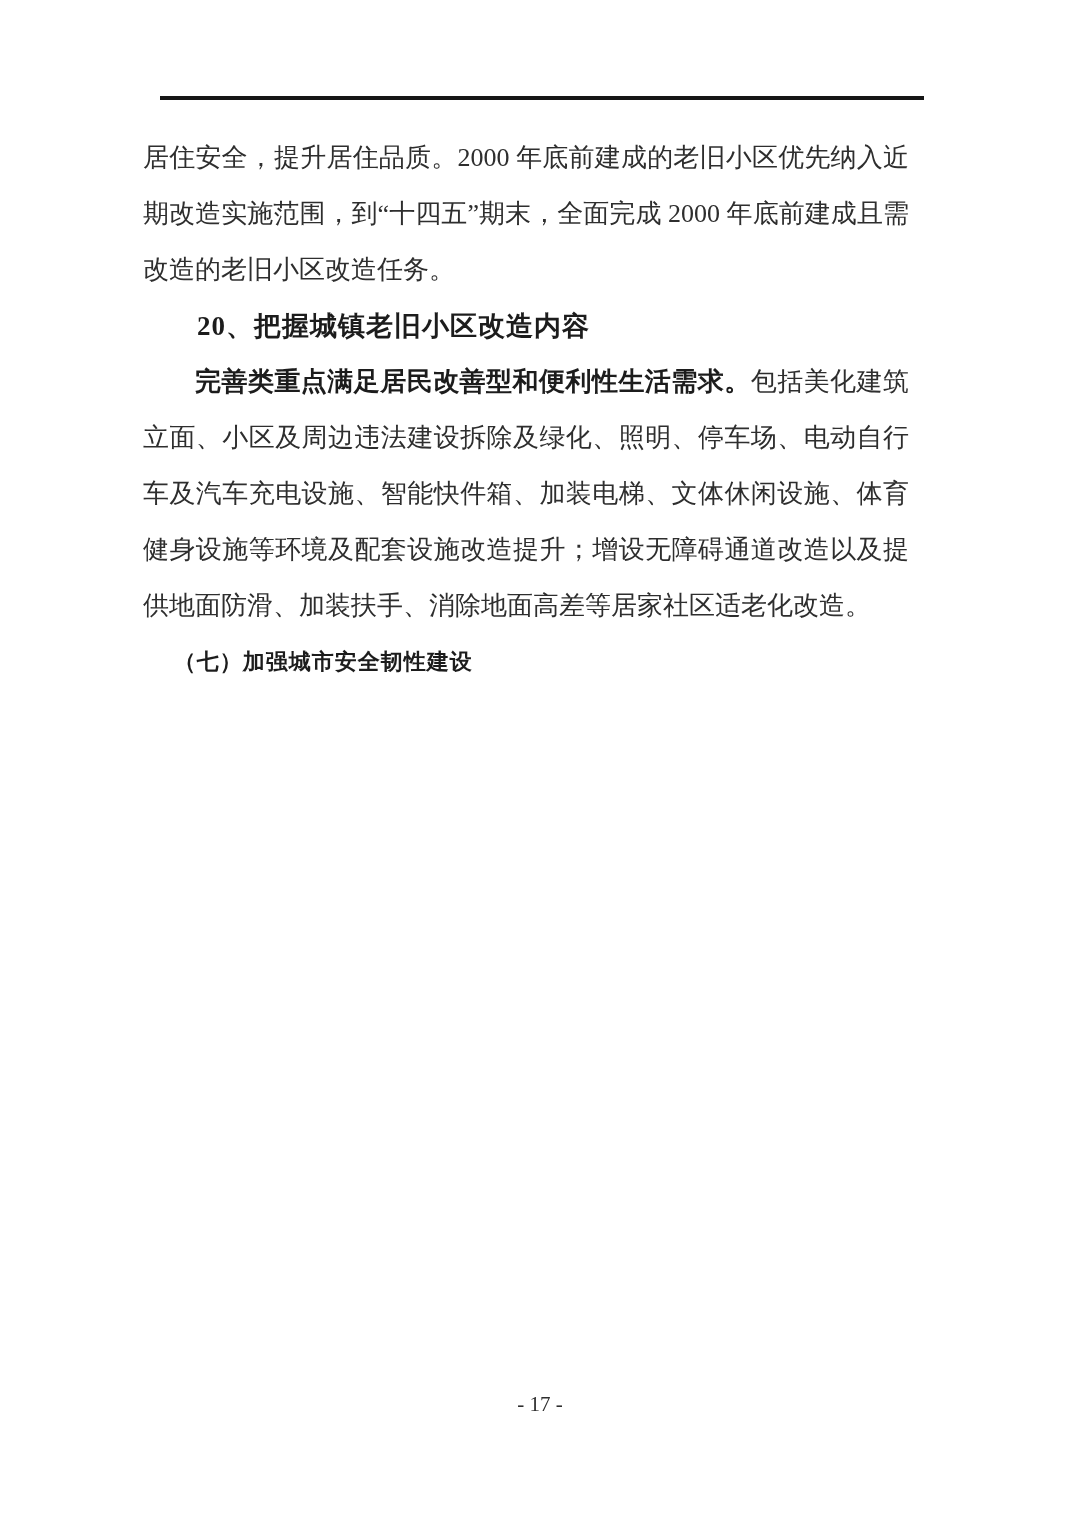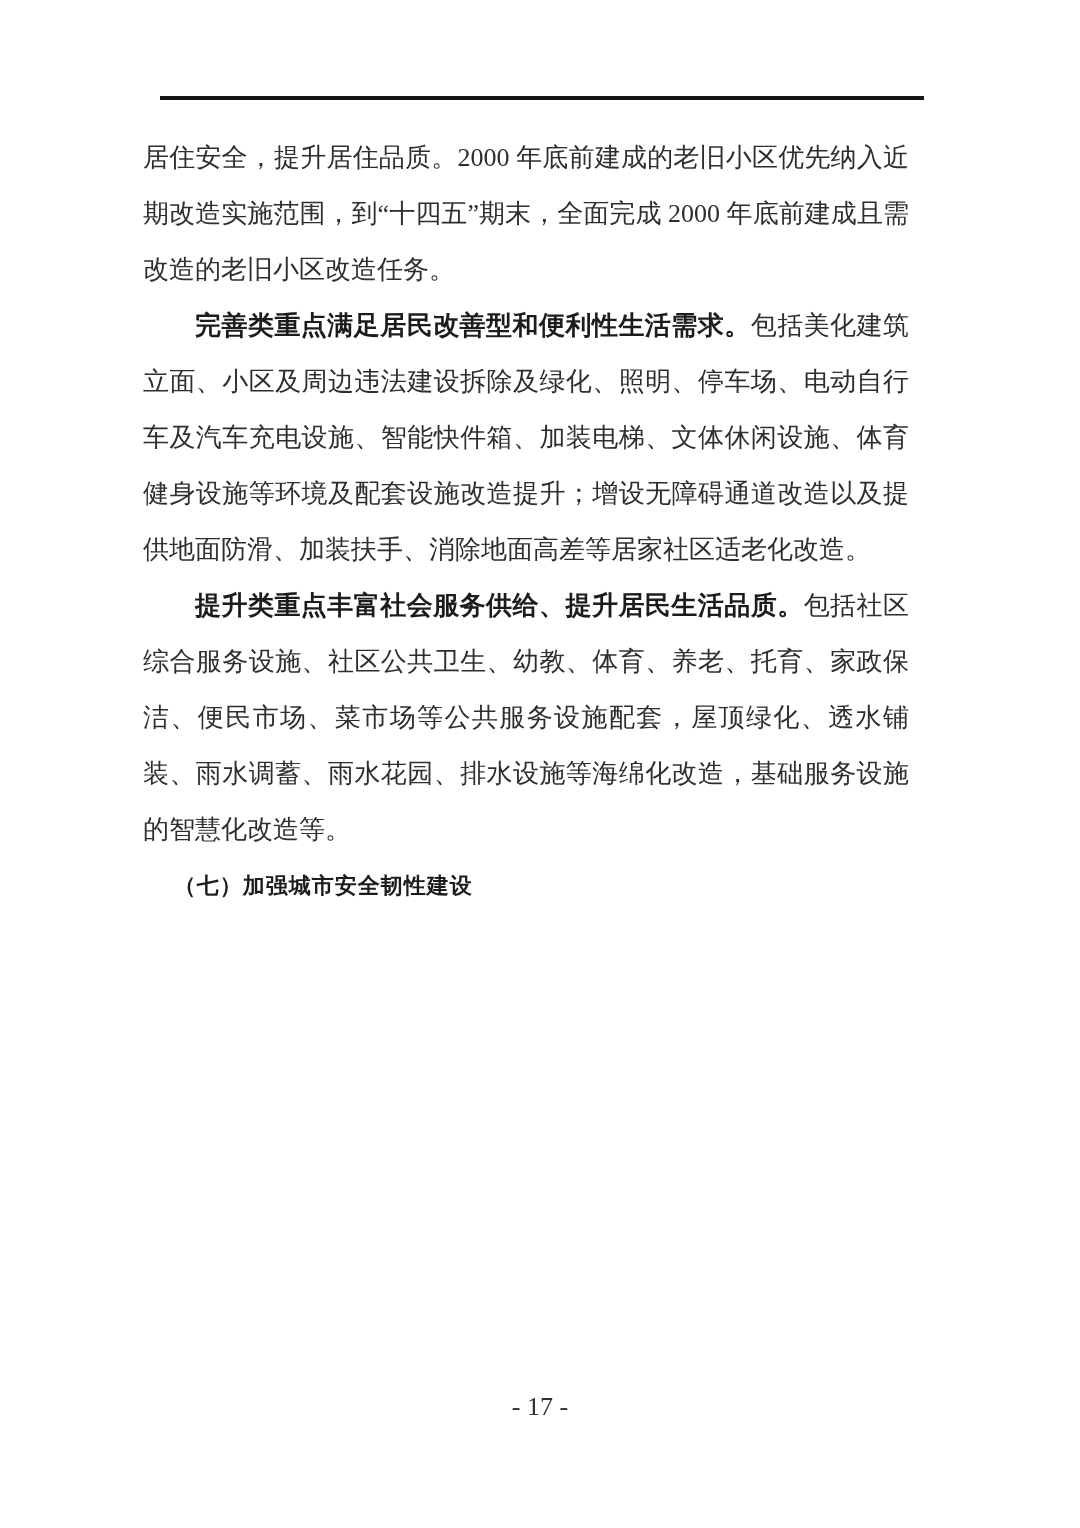--- a/index.html
+++ b/index.html
@@ -61,42 +61,42 @@
     text-indent: 1.4em;
     font-size: 22px;
     letter-spacing: 1px;
   }
   .page-footer {
     position: absolute;
     left: 0;
     right: 0;
     top: 1392px;
     text-align: center;
-    font-size: 26px;
+    font-size: 21px;
     color: #2e2e2e;
     font-family: "Liberation Serif", "DejaVu Serif", serif;
   }
 </style>
 </head>
 <body>
 
 <div class="page">
 
   <div class="top-rule"></div>
 
   <div class="content">
 
     <p class="para-noindent">居住安全，提升居住品质。2000 年底前建成的老旧小区优先纳入近期改造实施范围，到“十四五”期末，全面完成 2000 年底前建成且需改造的老旧小区改造任务。</p>
 
+    <p class="num-heading">20、把握城镇老旧小区改造内容</p>
 
 
 
     <p class="para-indent"><span class="lead-bold">完善类重点满足居民改善型和便利性生活需求。</span><span>包括美化建筑立面、小区及周边违法建设拆除及绿化、照明、停车场、电动自行车及汽车充电设施、智能快件箱、加装电梯、文体休闲设施、体育健身设施等环境及配套设施改造提升；增设无障碍通道改造以及提供地面防滑、加装扶手、消除地面高差等居家社区适老化改造。</span></p>
 
-    <p class="para-indent"><span class="lead-bold">提升类重点丰富社会服务供给、提升居民生活品质。</span><span>包括社区综合服务设施、社区公共卫生、幼教、体育、养老、托育、家政保洁、便民市场、菜市场等公共服务设施配套，屋顶绿化、透水铺装、雨水调蓄、雨水花园、排水设施等海绵化改造，基础服务设施的智慧化改造等。</span></p>
 
     <p class="sub-heading">（七）加强城市安全韧性建设</p>
 
   </div>
 
   <div class="page-footer">- 17 -</div>
 
 </div>
 
 </body></html>

